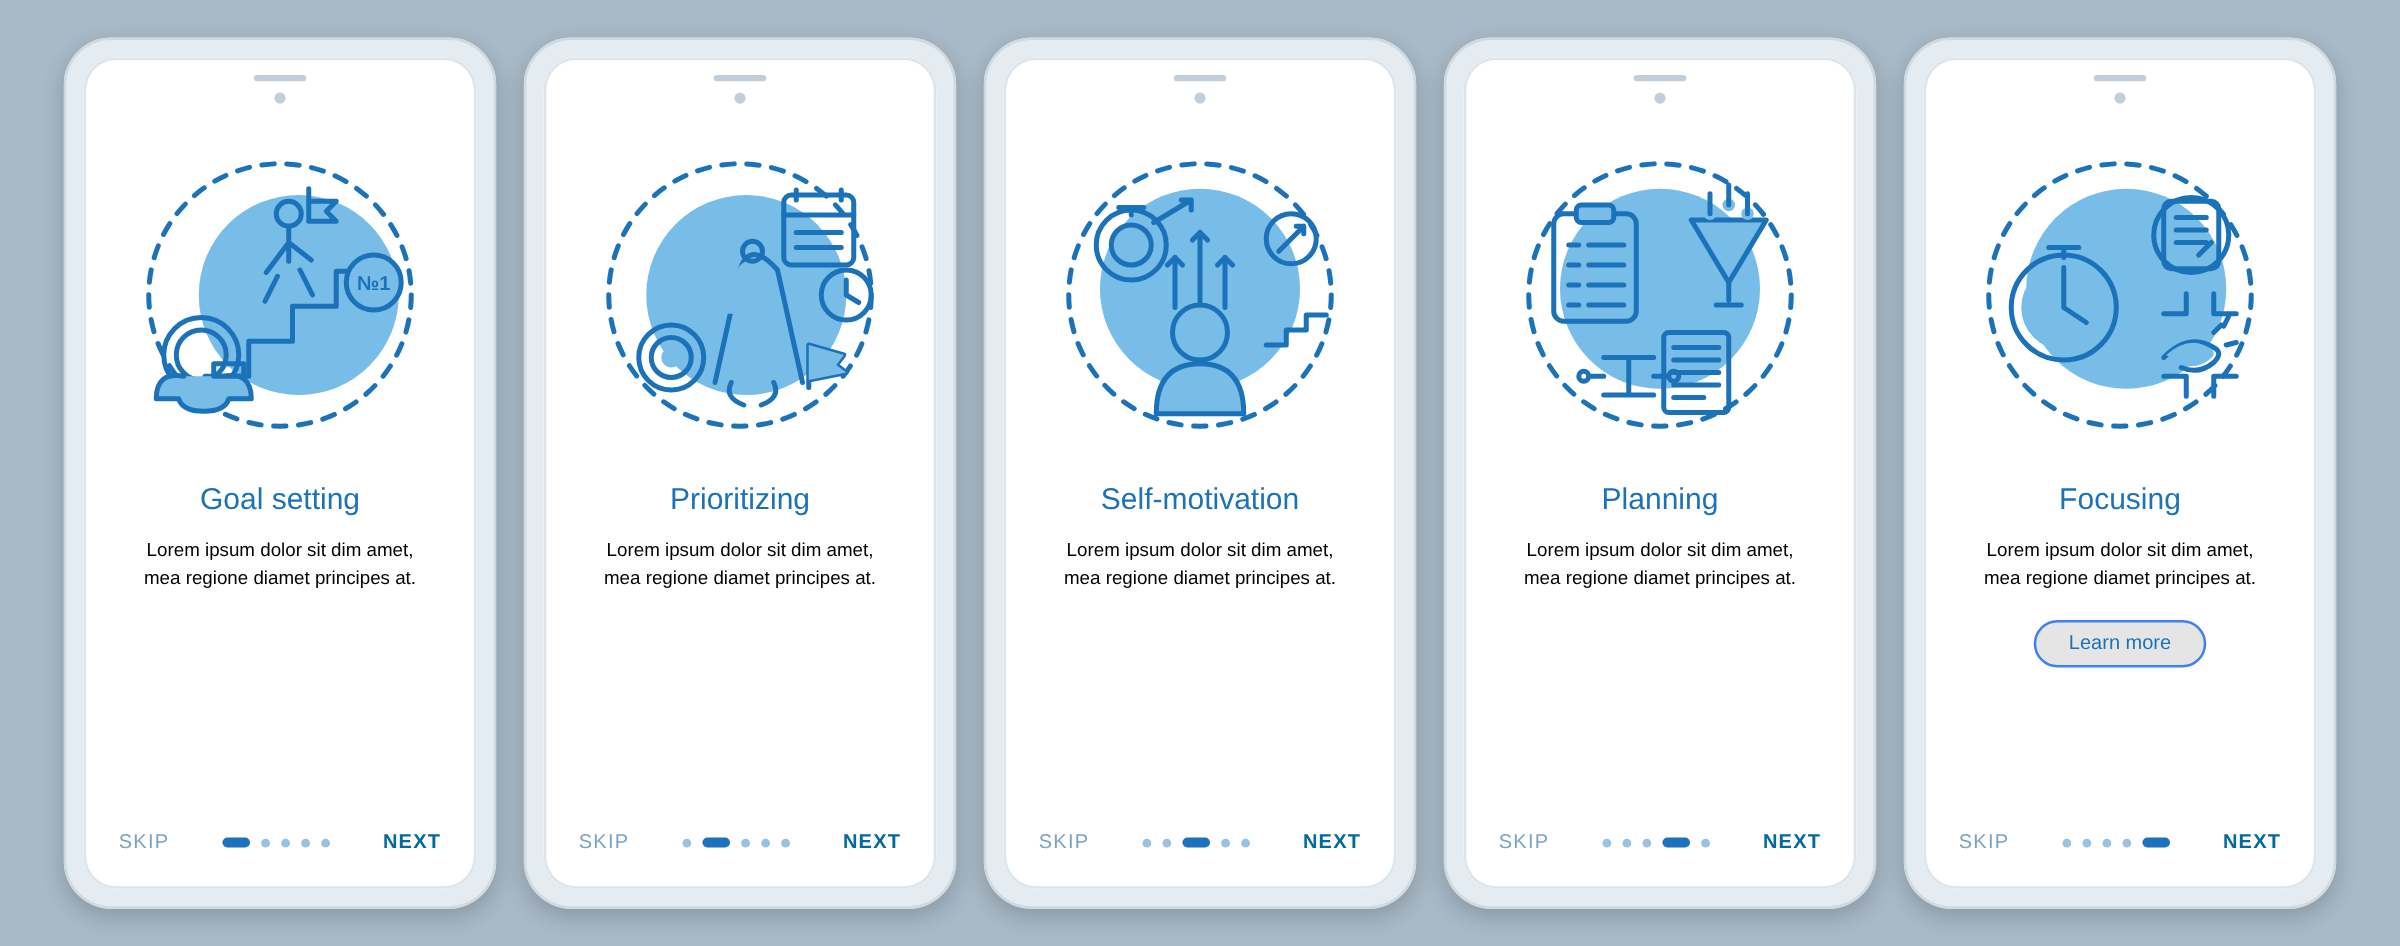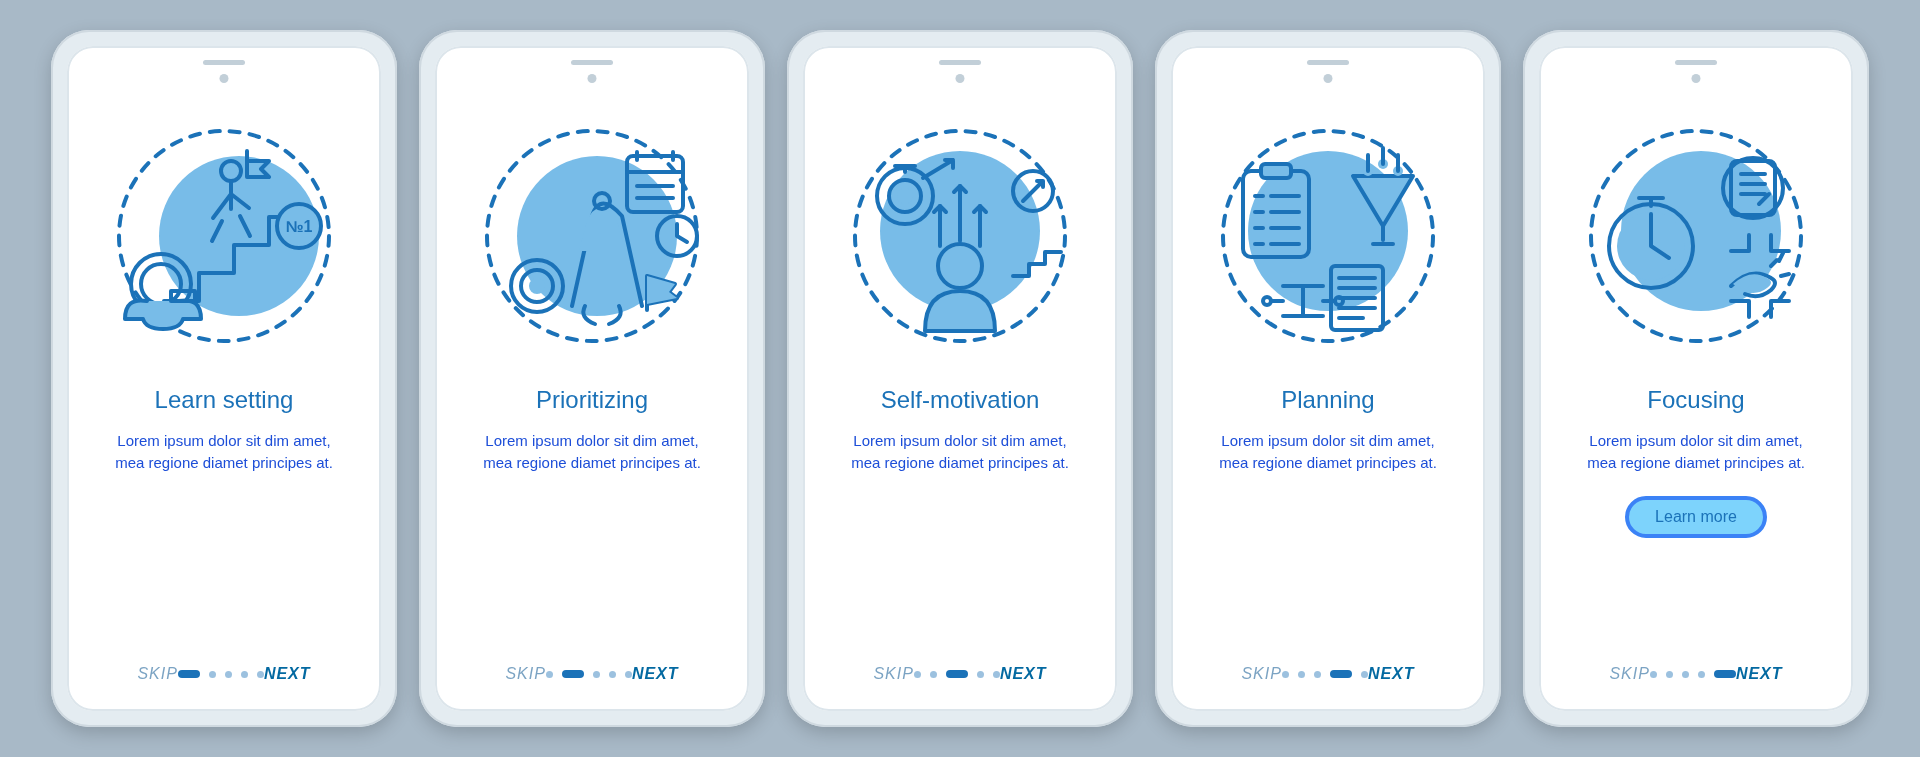--- a/index.html
+++ b/index.html
@@ -59,47 +59,46 @@
 
   .title {
     margin-top: 40px;
     color: #1b72b8;
     font-size: 24px;
     font-weight: 500;
     text-align: center;
   }
   .desc {
     margin-top: 16px;
-    color: #1d4ed8;
+    color: #000000;
     font-size: 15px;
     line-height: 1.45;
     text-align: center;
     max-width: 230px;
   }
   .learn-more {
     margin-top: 22px;
     color: #1b72b8;
-    border: 4px solid #3b82f6;
-    background: #7dd3fc;
+    border: 2px solid #3b82f6;
+    background: #e5e5e5;
     border-radius: 999px;
     padding: 8px 26px;
     font-size: 16px;
     cursor: pointer;
     display: none;
   }
   .learn-more.show { display: inline-block; }
 
   .nav {
     margin-top: auto;
     width: 100%;
     display: flex;
     align-items: center;
-    justify-content: center;
+    justify-content: space-between;
     color: #1b72b8;
-    font-style: italic;
   }
   .nav .skip { color: #7ba3c3; font-size: 16px; letter-spacing: 1px; cursor: pointer; }
   .nav .next { color: #0369a1; font-size: 16px; letter-spacing: 1px; font-weight: 600; cursor: pointer; }
   .dots { display: flex; gap: 9px; align-items: center; }
   .dot { width: 7px; height: 7px; border-radius: 50%; background: #9cc1df; }
   .dot.active { width: 22px; height: 8px; border-radius: 4px; background: #1b72b8; }
 
   .accent { fill: #78bce8; }
   .stroke { fill: none; stroke: #1b72b8; stroke-width: 4; stroke-linecap: round; stroke-linejoin: round; }
   .dash { stroke-dasharray: 10 10; }
@@ -118,21 +117,21 @@
     <path class="accent" d="M138 45 l22 0 l-8 8 l8 8 l-22 0 z"></path>
     <path class="stroke" d="M138 45 l22 0 l-8 8 l8 8 l-22 0 z M138 45 v-10"></path>
     <circle class="accent" cx="190" cy="110" r="22"></circle>
     <circle class="stroke" cx="190" cy="110" r="22"></circle>
     <text x="190" y="116" text-anchor="middle" font-size="16" fill="#1b72b8" font-weight="600">№1</text>
     <circle class="stroke" cx="52" cy="168" r="30"></circle>
     <circle class="stroke" cx="52" cy="168" r="20"></circle>
     <path class="accent" d="M70 185 q22 -4 22 18 h-18 q-3 10 -20 10 q-17 0 -20 -10 h-18 q0 -22 22 -18"></path>
     <path class="stroke" d="M70 185 q22 -4 22 18 h-18 q-3 10 -20 10 q-17 0 -20 -10 h-18 q0 -22 22 -18 M62 175 h24 v10 h-24 z"></path>
   </svg>
-      <div class="title">Learn setting</div>
+      <div class="title">Goal setting</div>
       <div class="desc">Lorem ipsum dolor sit dim amet, mea regione diamet principes at.</div>
 
       <div class="nav">
         <span class="skip">SKIP</span>
         <span class="dots">
           <span class="dot active"></span>
           <span class="dot"></span>
           <span class="dot"></span>
           <span class="dot"></span>
           <span class="dot"></span>

